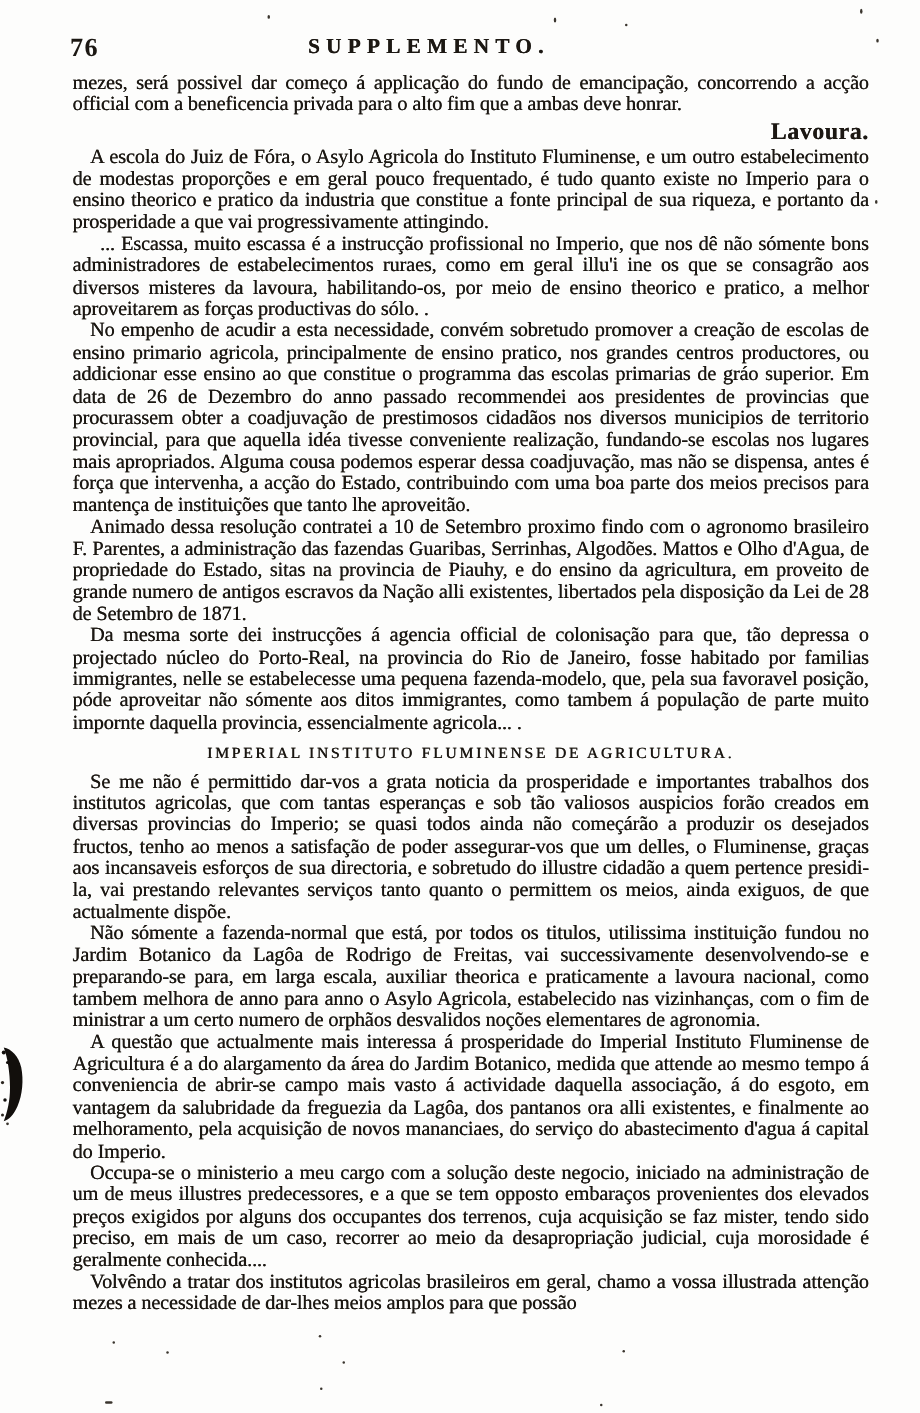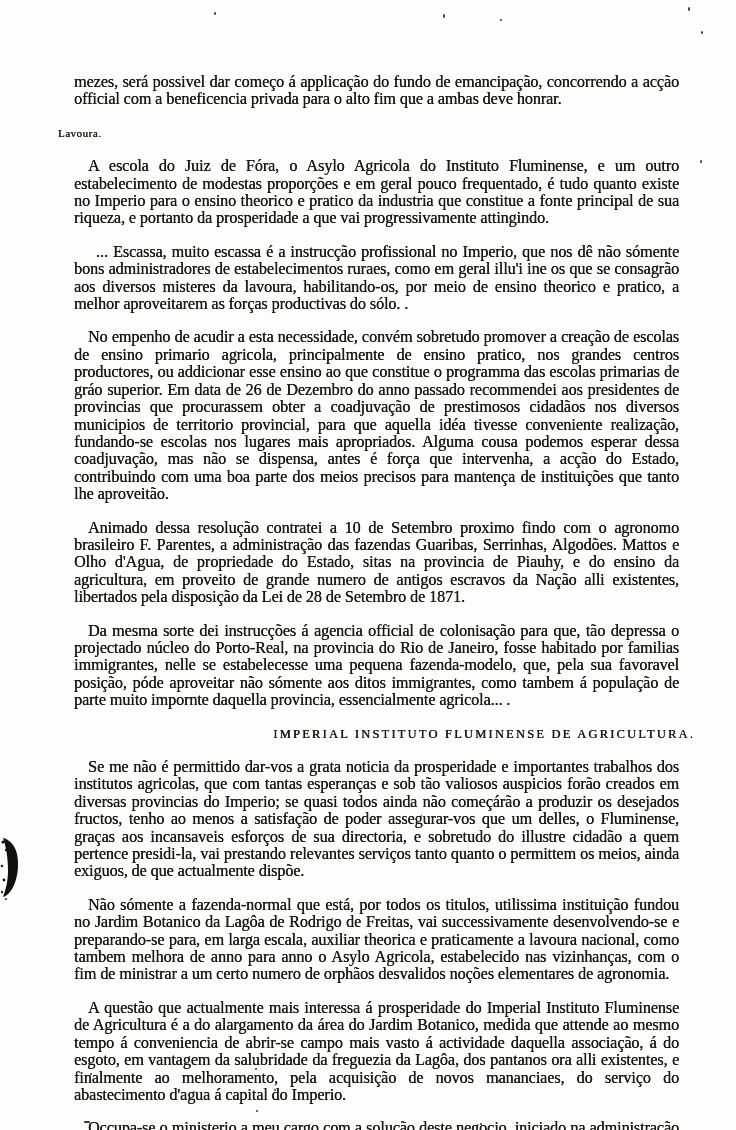--- a/index.html
+++ b/index.html
@@ -27,52 +27,56 @@
   }
 
   
   .column {
     position: absolute; top: 58px; left: 58px; width: 637px;
     text-align: justify;
     font-size: 16.2px; line-height: 17.4px;
     letter-spacing: -0.1px;
     text-shadow: 0.25px 0 0 currentColor;
   }
-  .para { margin: 16px; }
+  .para { margin: 0; }
   .para.indent { text-indent: 14px; }
   .para.indent-lg { text-indent: 22px; }
 
   .h-lavoura {
     margin: 4px 0 3px 0;
-    text-align: left;
-    font-size: 11px; font-weight: normal;
+    text-align: right;
+    font-size: 19px; font-weight: bold;
     letter-spacing: 0.5px;
     text-indent: 0;
   }
   .h-imperial {
     margin: 7px 0 5px 0;
-    text-align: right;
+    text-align: center;
     font-size: 12.5px; font-weight: normal;
     letter-spacing: 2.2px;
     text-shadow: 0.4px 0 0 currentColor;
     text-indent: 0;
   }
 
   
   .ink-blot { position: absolute; left: 0; top: 836px; width: 26px; height: 66px; }
   .speck {
     position: absolute; background: #3a352e; border-radius: 50%;
   }
   .speck.dash { border-radius: 1px; }
 </style>
 </head>
 <body>
 
 <div class="page">
 
+  <div class="header">
+    <span class="page-number">76</span>
+    <span class="header-title">SUPPLEMENTO.</span>
+  </div>
 
   <div class="column">
     <p class="para">mezes, será possivel dar começo á applicação do fundo de emancipação, concorrendo a acção official com a beneficencia privada para o alto fim que a ambas deve honrar.</p>
 
     <h2 class="h-lavoura">Lavoura.</h2>
     <p class="para indent">A escola do Juiz de Fóra, o Asylo Agricola do Instituto Fluminense, e um outro estabelecimento de modestas proporções e em geral pouco frequentado, é tudo quanto existe no Imperio para o ensino theorico e pratico da industria que constitue a fonte principal de sua riqueza, e portanto da prosperidade a que vai progressivamente attingindo.</p>
     <p class="para indent-lg">... Escassa, muito escassa é a instrucção profissional no Imperio, que nos dê não sómente bons administradores de estabelecimentos ruraes, como em geral illu'i ine os que se consagrão aos diversos misteres da lavoura, habilitando-os, por meio de ensino theorico e pratico, a melhor aproveitarem as forças productivas do sólo. .</p>
     <p class="para indent">No empenho de acudir a esta necessidade, convém sobretudo promover a creação de escolas de ensino primario agricola, principalmente de ensino pratico, nos grandes centros productores, ou addicionar esse ensino ao que constitue o programma das escolas primarias de gráo superior. Em data de 26 de Dezembro do anno passado recommendei aos presidentes de provincias que procurassem obter a coadjuvação de prestimosos cidadãos nos diversos municipios de territorio provincial, para que aquella idéa tivesse conveniente realização, fundando-se escolas nos lugares mais apropriados. Alguma cousa podemos esperar dessa coadjuvação, mas não se dispensa, antes é força que intervenha, a acção do Estado, contribuindo com uma boa parte dos meios precisos para mantença de instituições que tanto lhe aproveitão.</p>
     <p class="para indent">Animado dessa resolução contratei a 10 de Setembro proximo findo com o agronomo brasileiro F. Parentes, a administração das fazendas Guaribas, Serrinhas, Algodões. Mattos e Olho d'Agua, de propriedade do Estado, sitas na provincia de Piauhy, e do ensino da agricultura, em proveito de grande numero de antigos escravos da Nação alli existentes, libertados pela disposição da Lei de 28 de Setembro de 1871.</p>
     <p class="para indent">Da mesma sorte dei instrucções á agencia official de colonisação para que, tão depressa o projectado núcleo do Porto-Real, na provincia do Rio de Janeiro, fosse habitado por familias immigrantes, nelle se estabelecesse uma pequena fazenda-modelo, que, pela sua favoravel posição, póde aproveitar não sómente aos ditos immigrantes, como tambem á população de parte muito impornte daquella provincia, essencialmente agricola... .</p>

